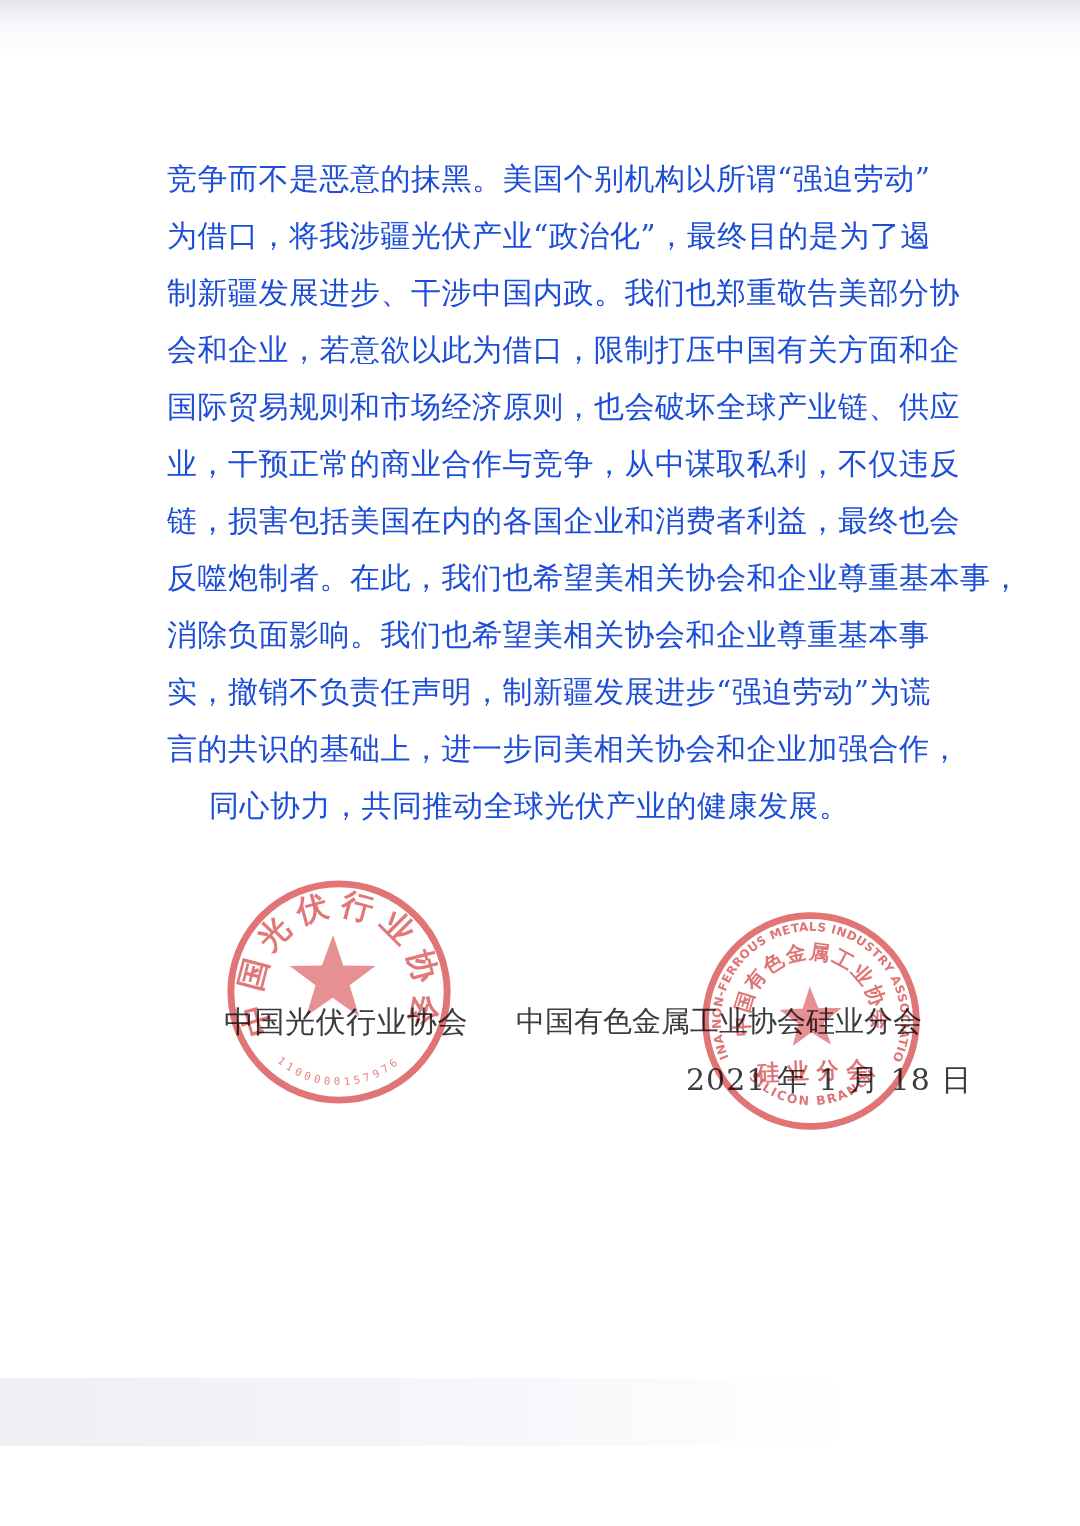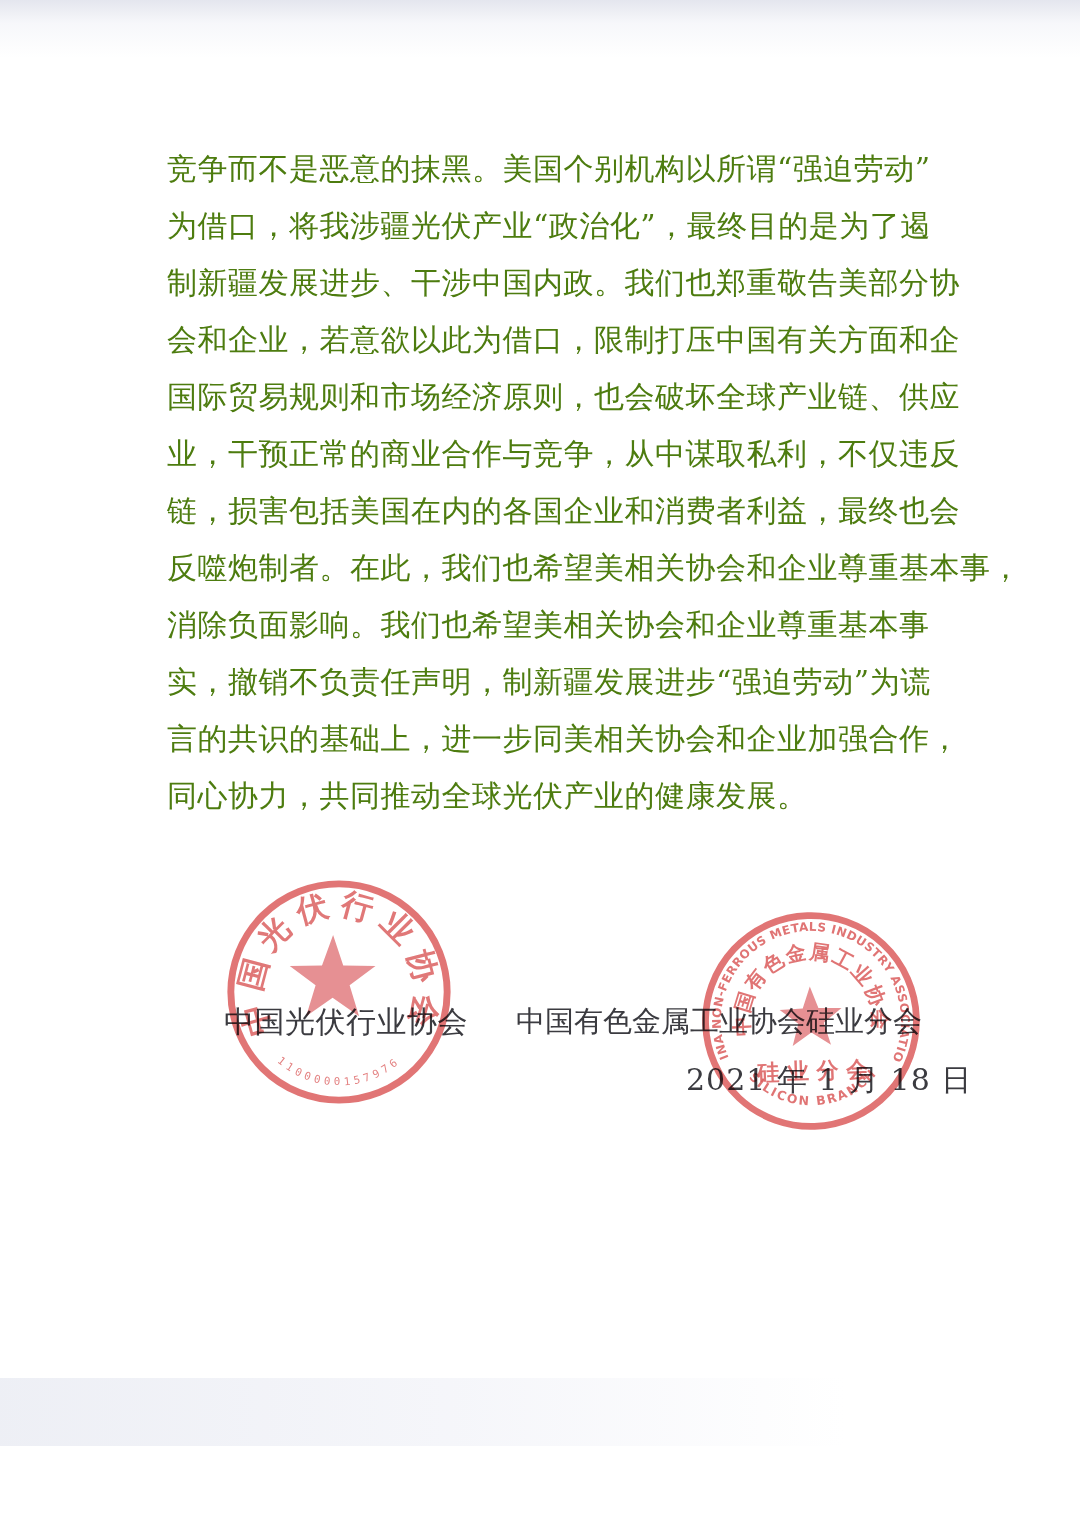--- a/index.html
+++ b/index.html
@@ -15,37 +15,38 @@
     position:absolute;top:0;left:0;width:100%;height:58px;
     background:linear-gradient(180deg, rgba(206,209,224,0.55) 0%, rgba(231,233,242,0.35) 40%, rgba(255,255,255,0) 100%);
     pointer-events:none;
   }
   .artifact-bottom{
     position:absolute;top:1378px;left:0;width:845px;height:68px;
     background:linear-gradient(90deg, rgba(223,226,237,0.55) 0%, rgba(231,233,243,0.4) 55%, rgba(255,255,255,0) 100%);
     pointer-events:none;
   }
   .body-text{
-    position:absolute;top:140px;left:167px;width:758px;
-    color:#4d7c0f;
+    position:absolute;top:150px;left:167px;width:758px;
+    color:#1d4ed8;
     font-size:30px;
     letter-spacing:0.5px;
   }
   .line{
     height:57px;line-height:57px;
     text-align:justify;
     -moz-text-align-last:justify;
     text-align-last:justify;
     text-justify:inter-character;
     white-space:nowrap;
   }
   .line.last{
     text-align:left;
     -moz-text-align-last:left;
     text-align-last:left;
+    margin-left:42px;
   }
   .sig{
     position:absolute;
     color:#3b3b40;
     white-space:nowrap;
     z-index:1;
   }
   .sig-left{top:1002px;left:224px;font-size:30px;letter-spacing:0.5px;}
   .sig-right{top:1002px;left:510px;font-size:29px;letter-spacing:0;margin-left:6px;}
   .date-line{

